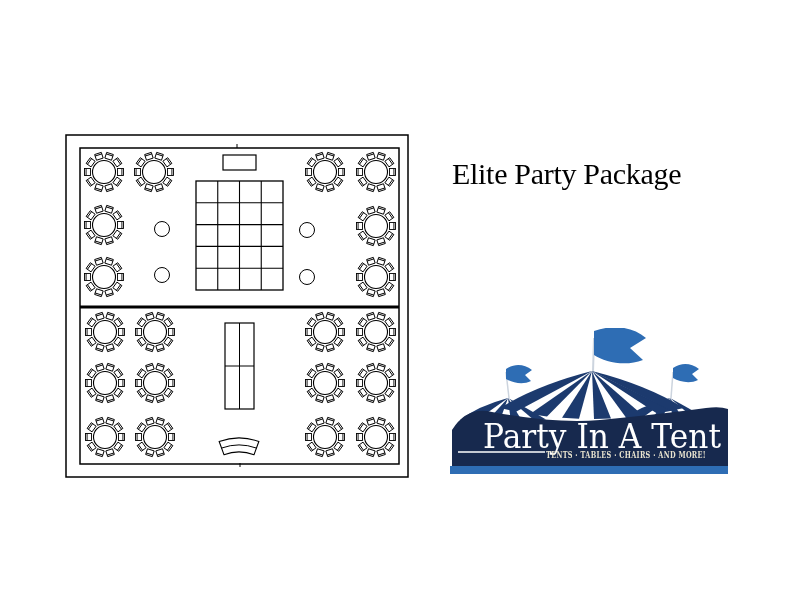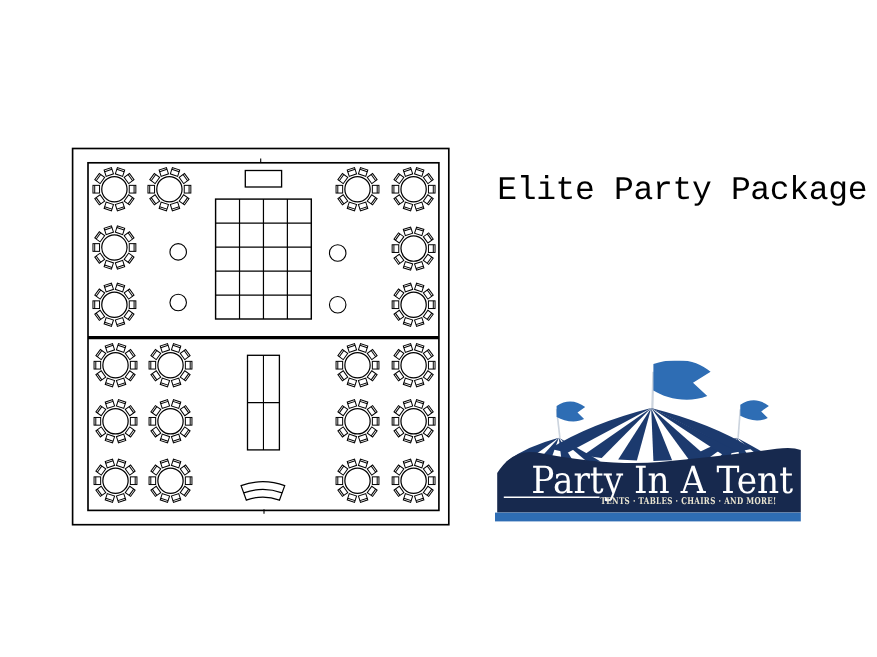--- a/index.html
+++ b/index.html
@@ -6,21 +6,21 @@
   body{
     position:relative;
     width:797px;height:597px;
     background:var(--background,#fff);
     font-family:"Liberation Sans",sans-serif;
     overflow:hidden;
   }
   .page-title{
     position:absolute;
     left:452px;top:157px;
-    font-family:Liberation Mono, monospace;
+    font-family:Liberation Serif, serif;
     font-size:30px;
     letter-spacing:-0.3px;
     color:var(--title,#000);
     white-space:nowrap;
   }
   #fp{position:absolute;left:0;top:0;width:430px;height:510px;}
   #logo{position:absolute;left:448px;top:328px;width:284px;height:150px;}
   .logo-title-text{
     font-family:"DejaVu Serif","Liberation Serif",serif;
     font-size:34px;

